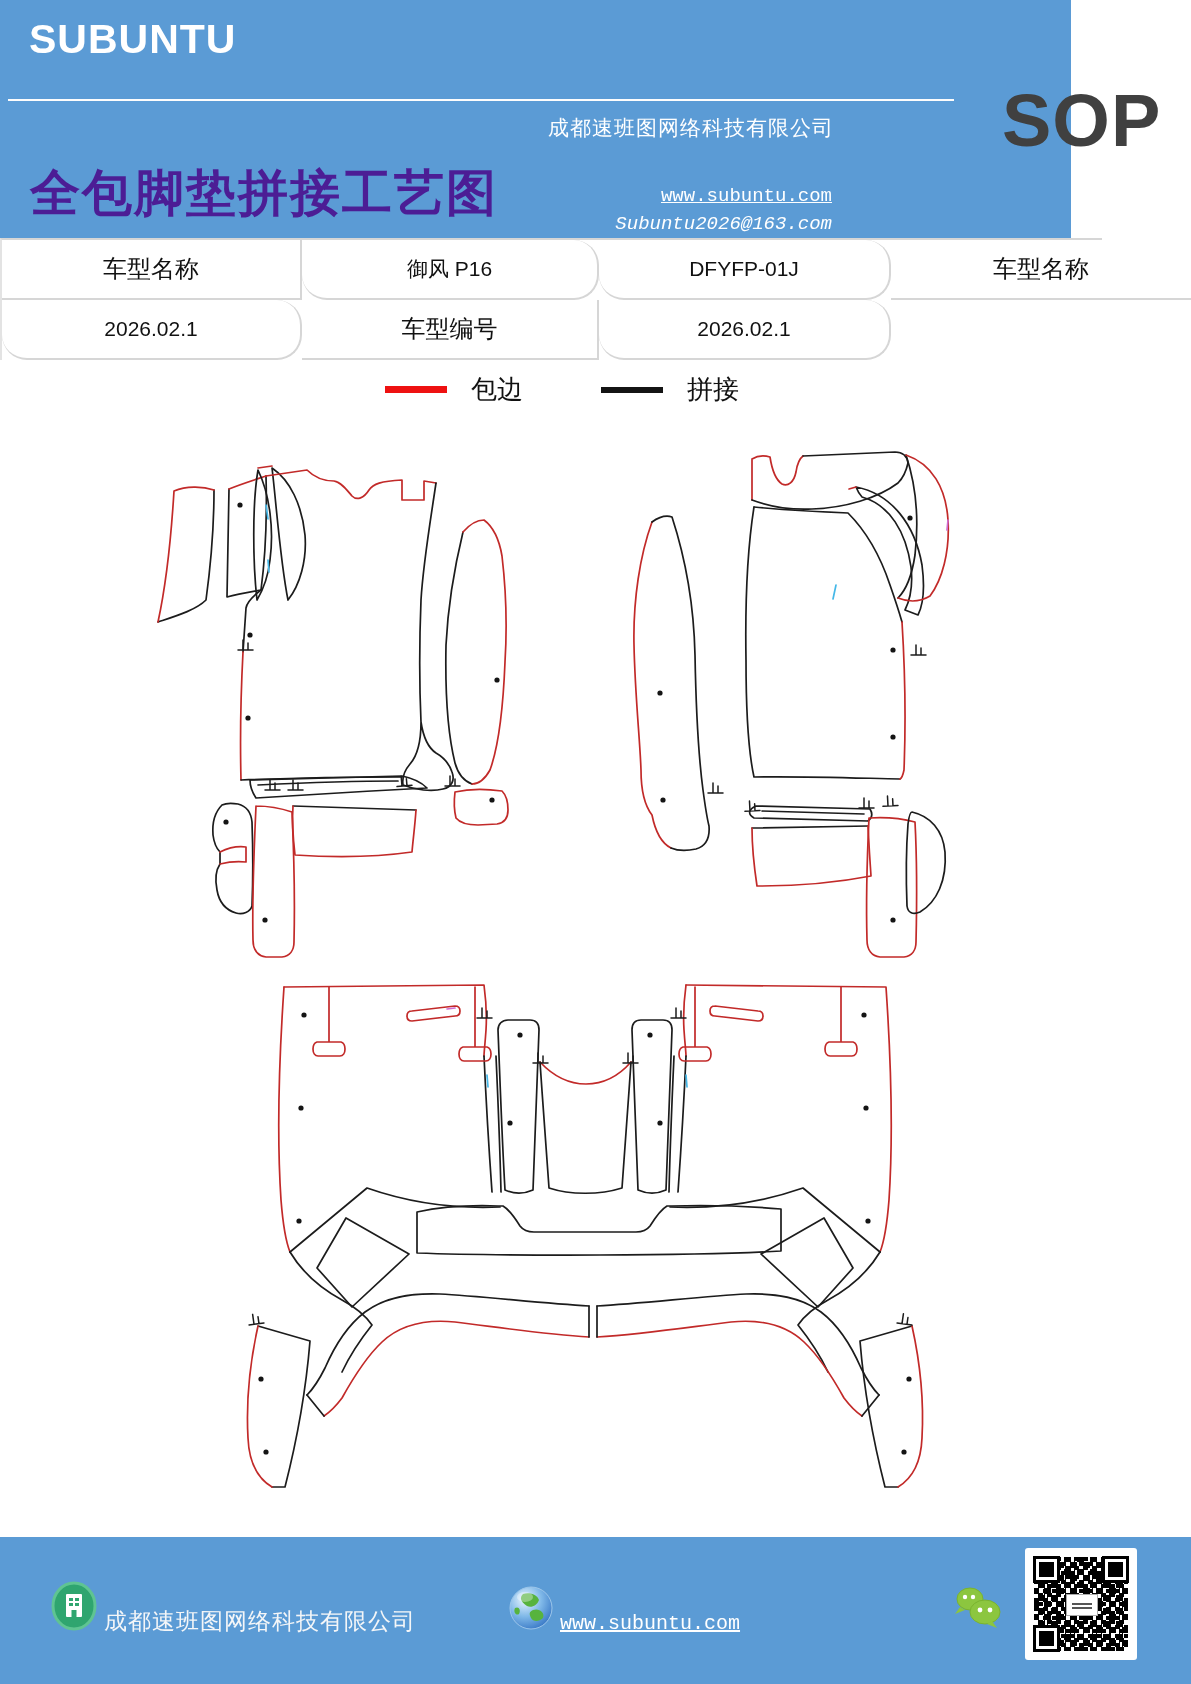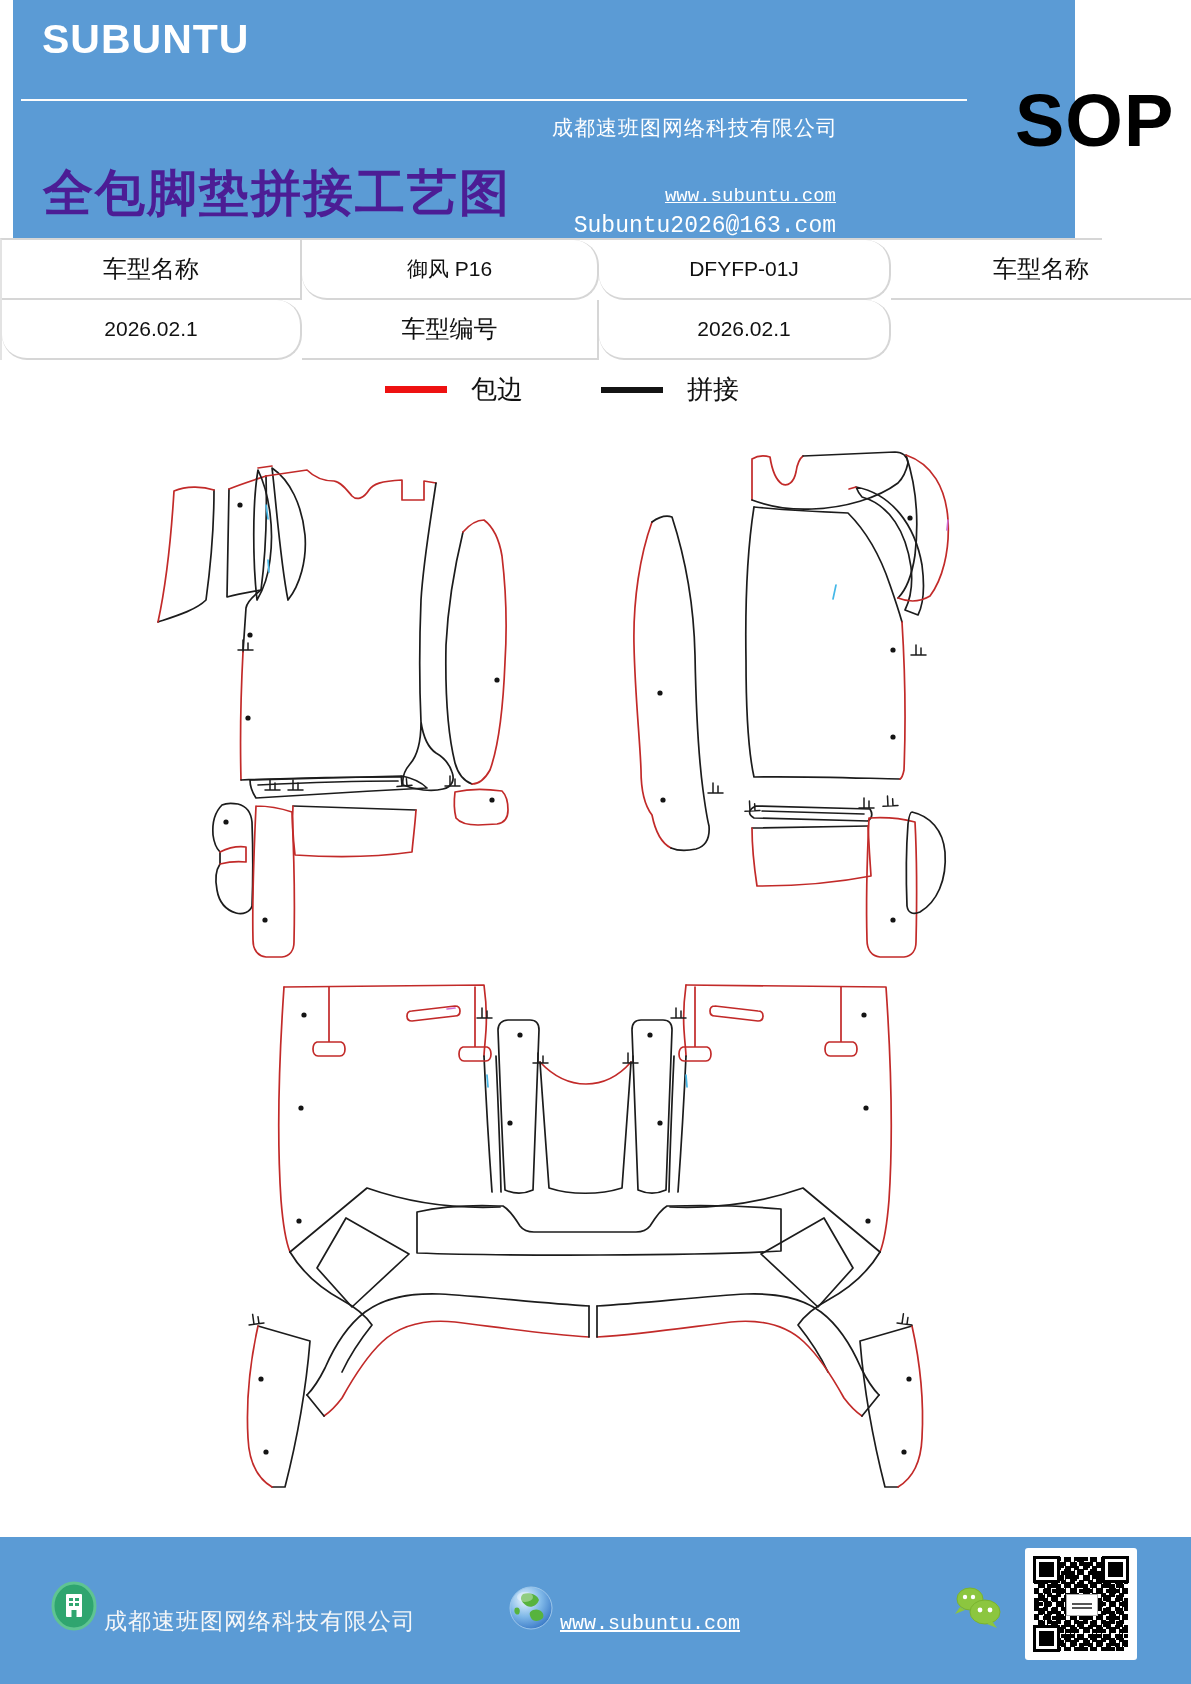--- a/index.html
+++ b/index.html
@@ -1,32 +1,32 @@
 <!DOCTYPE html>
 <html><head>
 <meta charset="utf-8">
 <style>
   html,body{margin:0;padding:0;background:#fff;}
   .page{position:relative;width:1191px;height:1684px;background:#fff;overflow:hidden;
         font-family:"Liberation Sans",sans-serif;color:#111;}
   
-  .hdr{position:absolute;left:13px;top:0;width:1062px;height:238px;background:#5b9bd5;}
+  .hdr{position:absolute;left:0;top:0;width:1062px;height:238px;background:#5b9bd5;padding-left:9px;}
   .logo{position:absolute;left:29px;top:16px;font-size:41px;font-weight:700;color:#fff;
         letter-spacing:1px;font-family:"Liberation Sans",sans-serif;}
   .hline{position:absolute;left:8px;top:99px;width:946px;height:2px;background:#fdfdfd;}
   .hcompany{position:absolute;right:237px;top:114px;font-size:21px;color:#fff;
         font-family:"Liberation Serif",serif;letter-spacing:1px;}
-  .sop{position:absolute;left:1002px;top:78px;font-size:74px;font-weight:700;color:#000000;
+  .sop{position:absolute;left:1002px;top:78px;font-size:74px;font-weight:700;color:#404040;
         letter-spacing:1px;font-family:"Liberation Sans",sans-serif;}
   .htitle{position:absolute;left:30px;top:160px;font-size:50px;font-weight:700;color:#4c1d95;
         font-family:"Liberation Serif",serif;letter-spacing:2px;}
   .hsite{position:absolute;right:239px;top:185px;font-size:19px;color:#fff;
         font-family:"Liberation Mono",monospace;text-decoration:underline;cursor:pointer;}
-  .hmail{position:absolute;right:239px;top:213px;font-size:23px;color:#fff;
-        font-family:"Liberation Mono",monospace;}
+  .hmail{position:absolute;right:239px;top:213px;font-size:19px;color:#fff;
+        font-family:"Liberation Mono",monospace;font-style:italic;}
   
   .tbl{position:absolute;left:0;top:238px;width:1102px;display:grid;
        grid-template-columns:300px 297px 292px 302px;grid-auto-rows:60px;
        border-top:2px solid #d6d6d6;border-left:2px solid #e3e3e3;box-sizing:border-box;}
   .cell{border-right:2px solid #d6d6d6;border-bottom:2px solid #d6d6d6;
         display:flex;align-items:center;justify-content:center;background:#fff;}
   .cell.lab{font-size:24px;font-family:"Liberation Serif",serif;}
   .cell.val{font-size:21px;font-family:"Liberation Sans",sans-serif;border-radius:25px;}
   
   .legend{position:absolute;left:385px;top:372px;display:flex;align-items:center;gap:78px;}

